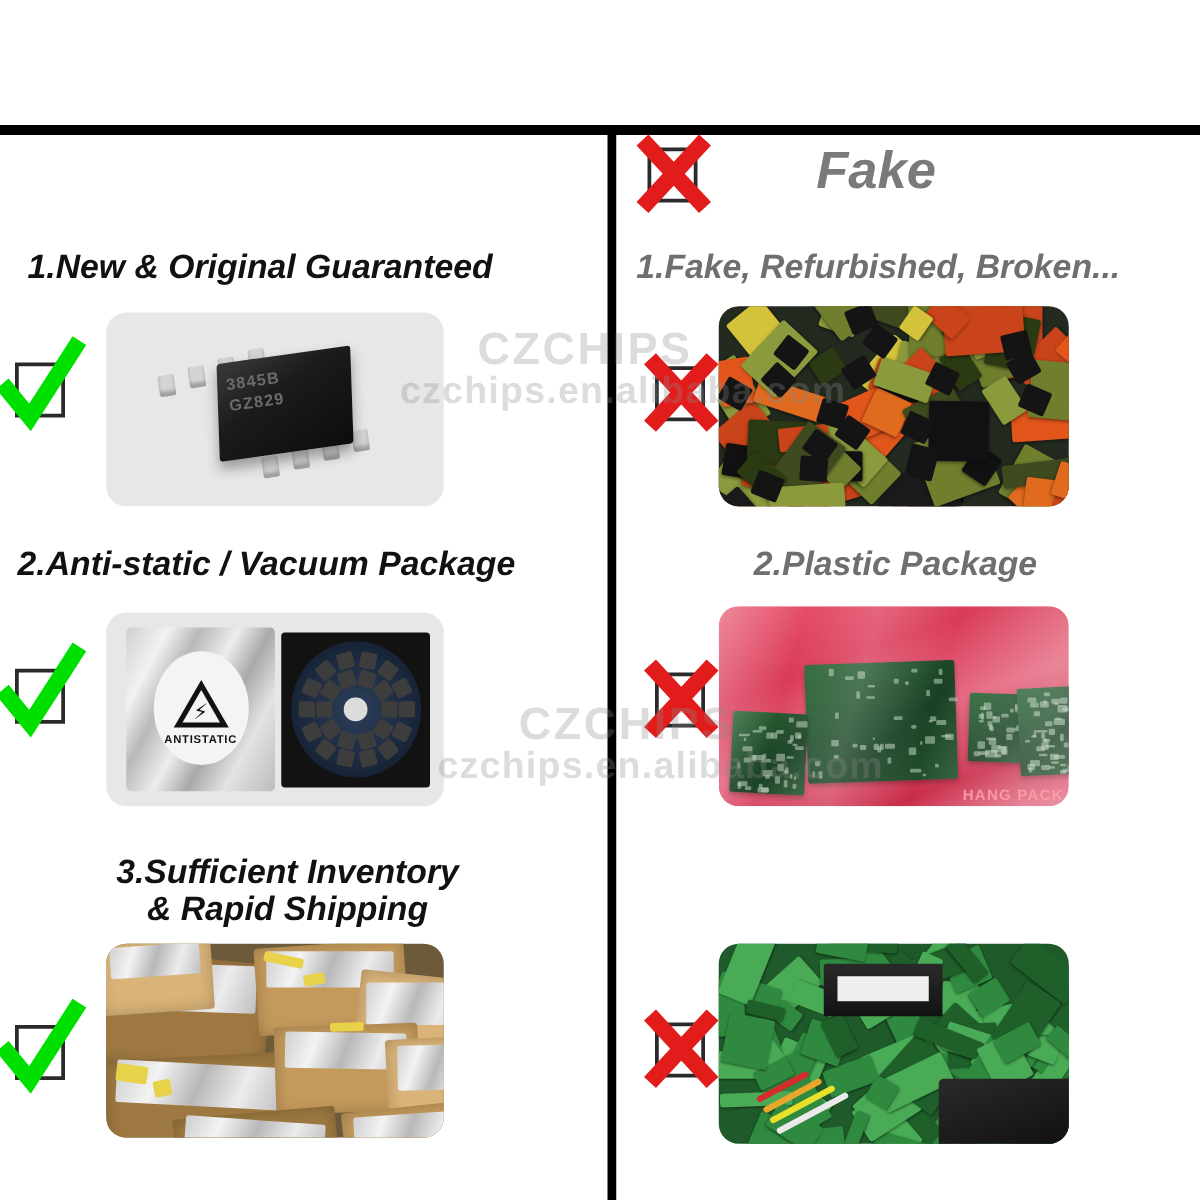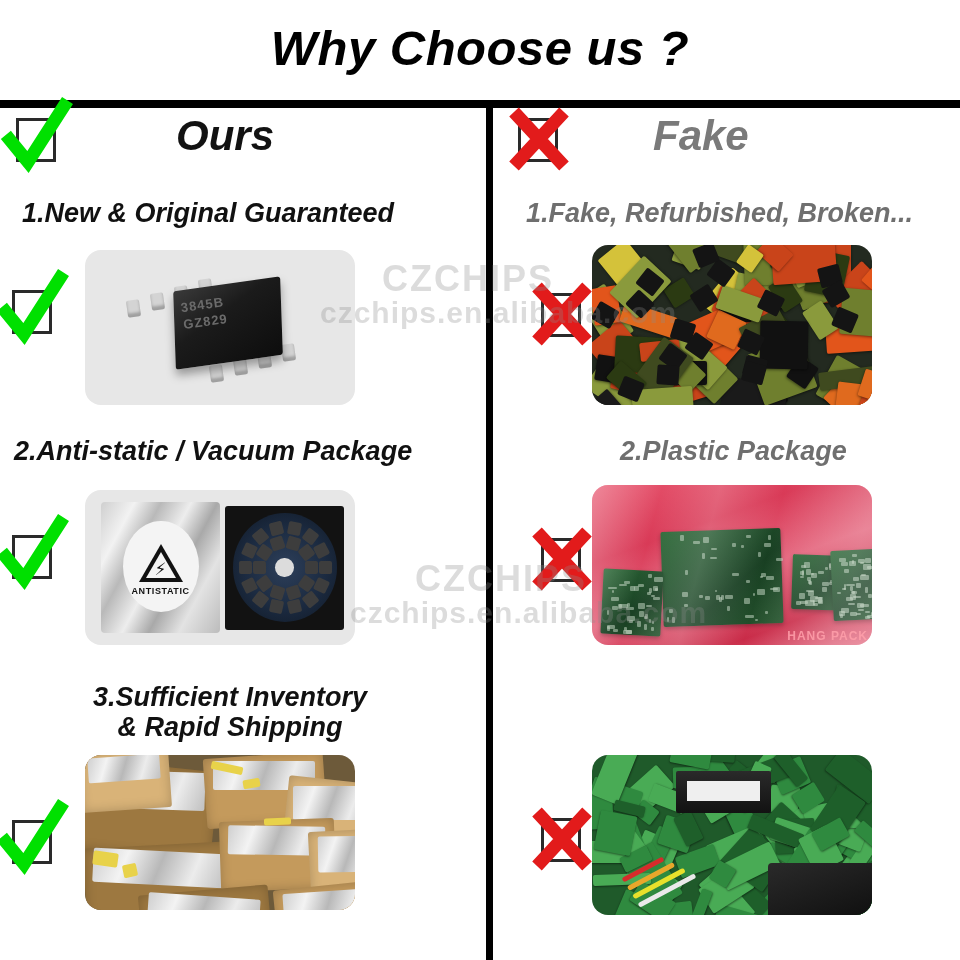--- a/index.html
+++ b/index.html
@@ -55,21 +55,21 @@
   .markbox .box{
     position:absolute;left:0;top:0;width:100%;height:100%;
     border:3px solid #2a2a2a;box-sizing:border-box;background:transparent;
   }
   .markbox svg{position:absolute;left:-12px;top:-14px;width:66px;height:70px;overflow:visible;}
 
   
   .row{position:absolute;left:0;width:960px;}
   .cell{position:absolute;top:0;}
   .cell.left{left:0;width:486px;}
-  .cell.right{left:510px;width:440px;}
+  .cell.right{left:493px;width:440px;}
 
   .caption{
     position:absolute;
     font-size:27px;font-weight:bold;font-style:italic;
     white-space:nowrap;line-height:1.12;
   }
   .caption.ours{color:#111;}
   .caption.other{color:#6f6f6f;}
   .caption.two-line{white-space:normal;text-align:center;}
 
@@ -175,34 +175,24 @@
     pointer-events:none;
   }
   .wm.big{font-size:36px;letter-spacing:2px;}
   .wm.small{font-size:30px;letter-spacing:1px;}
 </style>
 </head>
 <body>
 
 <div class="page">
 
-  <div class="title">Why Choose us ?</div>
 
   <div class="hrule"></div>
   <div class="vrule"></div>
 
-  <div class="colhead left">
-    <div class="markbox" style="left:16px;top:10px;">
-      <div class="box"></div>
-      <svg viewBox="0 0 66 70">
-        <path d="M6 36 L24 58 L60 2" fill="none" stroke="#00e000" stroke-width="13" stroke-linecap="square" stroke-linejoin="miter"></path>
-      </svg>
-    </div>
-    <div class="label">Ours</div>
-  </div>
 
   <div class="colhead right">
     <div class="markbox" style="left:25px;top:10px;">
       <div class="box"></div>
       <svg viewBox="0 0 66 70">
         <path d="M8 8 L58 62 M58 8 L8 62" stroke="#e21b1b" stroke-width="13" stroke-linecap="butt"></path>
       </svg>
     </div>
     <div class="label">Fake</div>
   </div>

